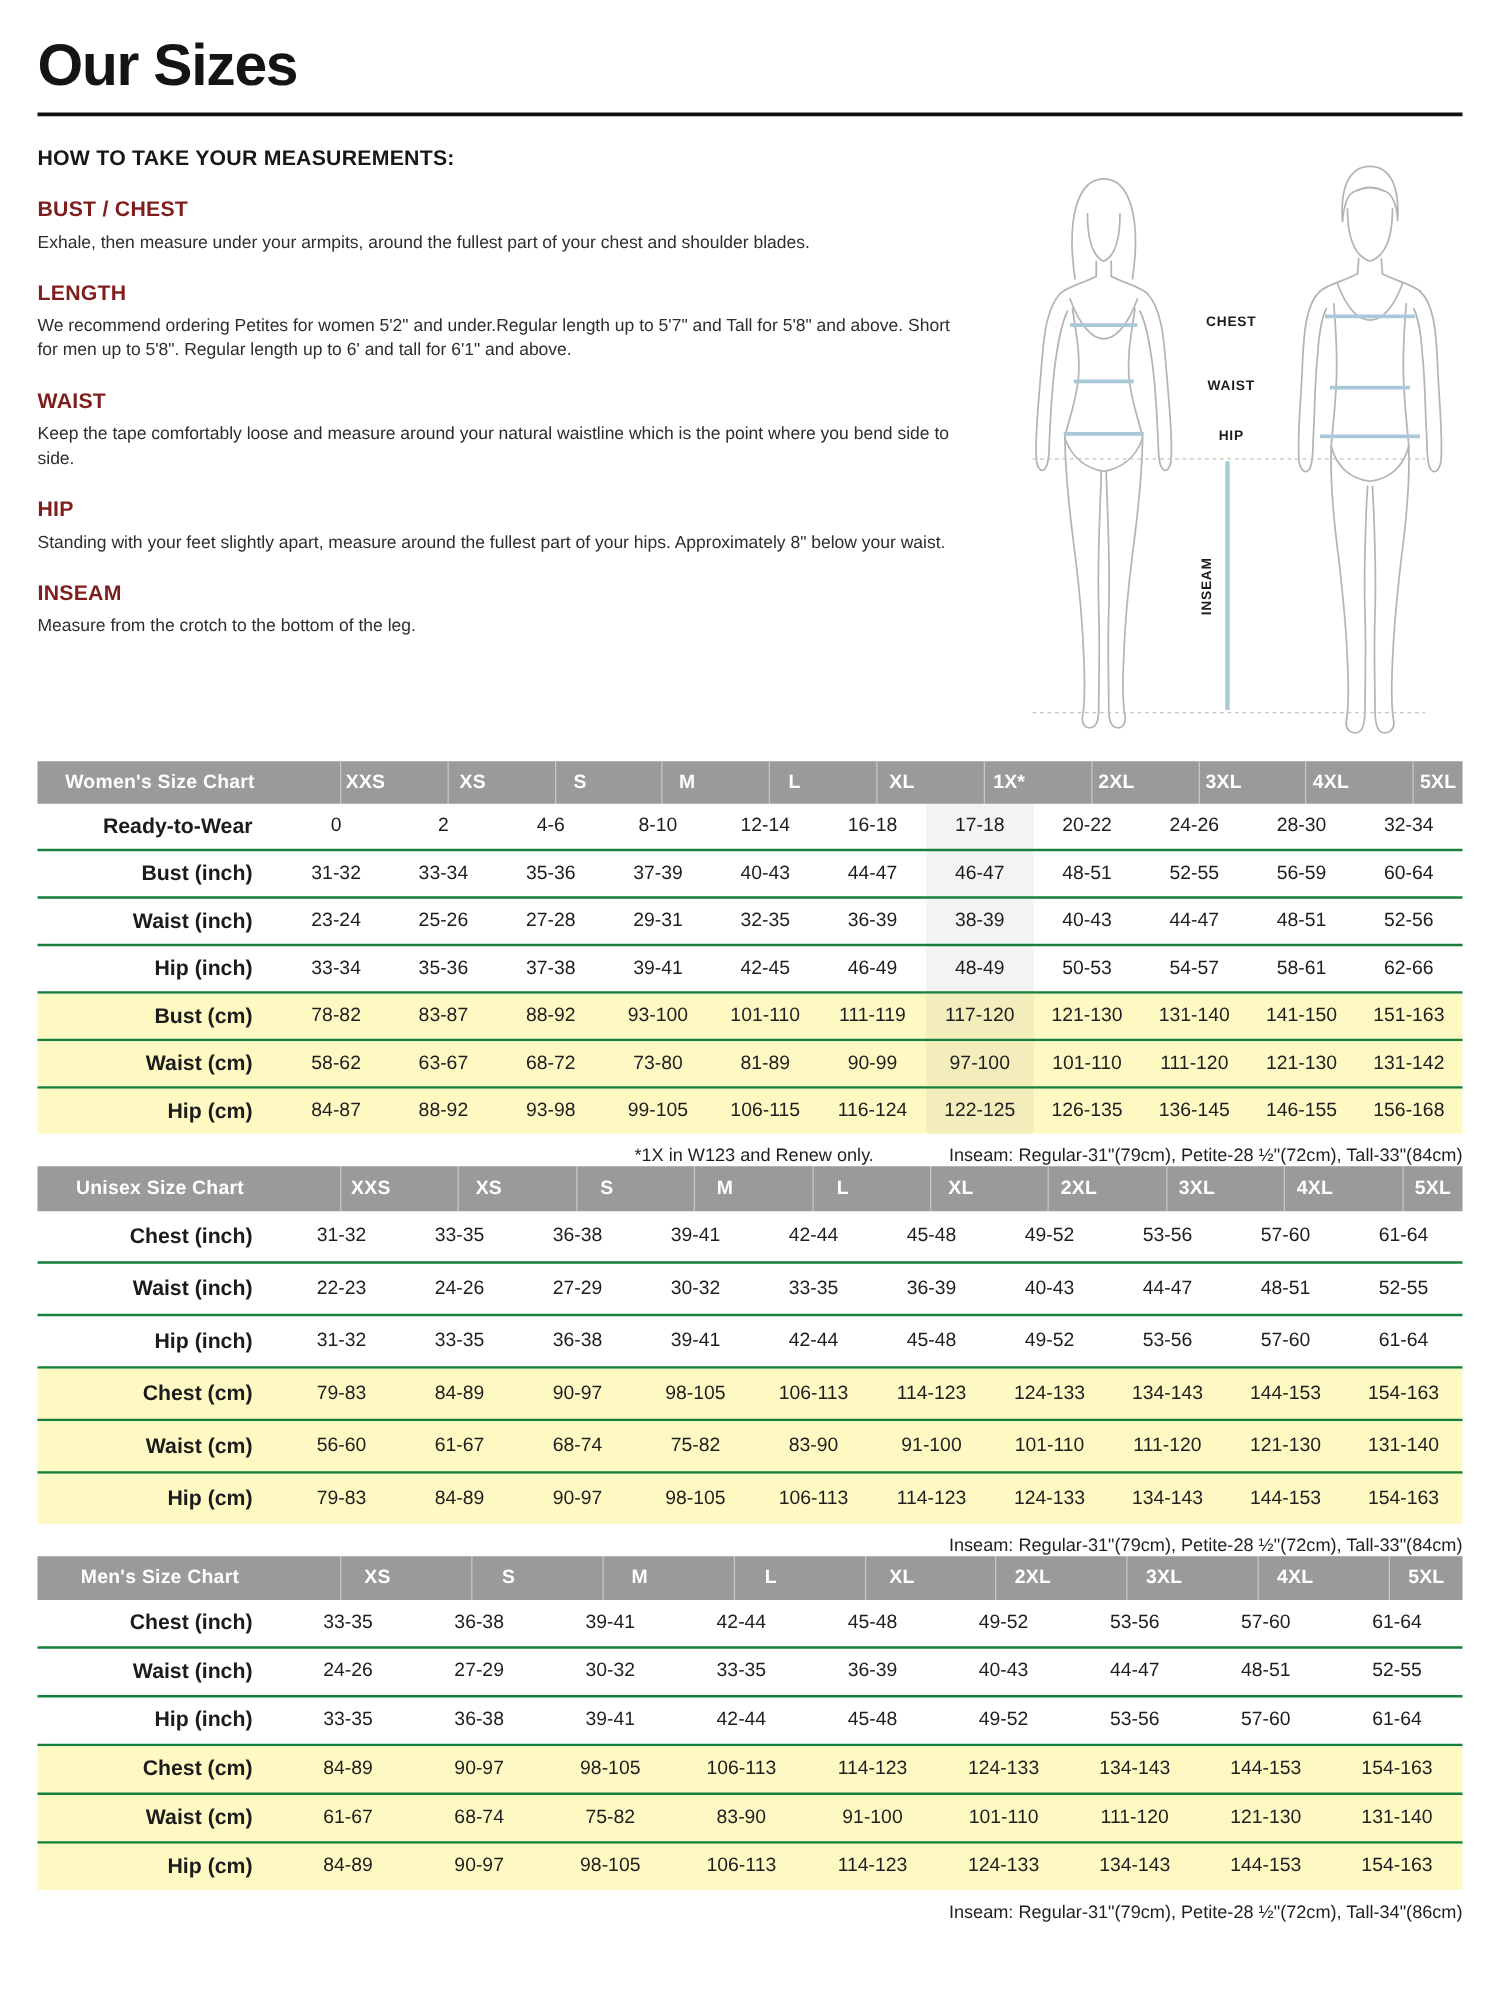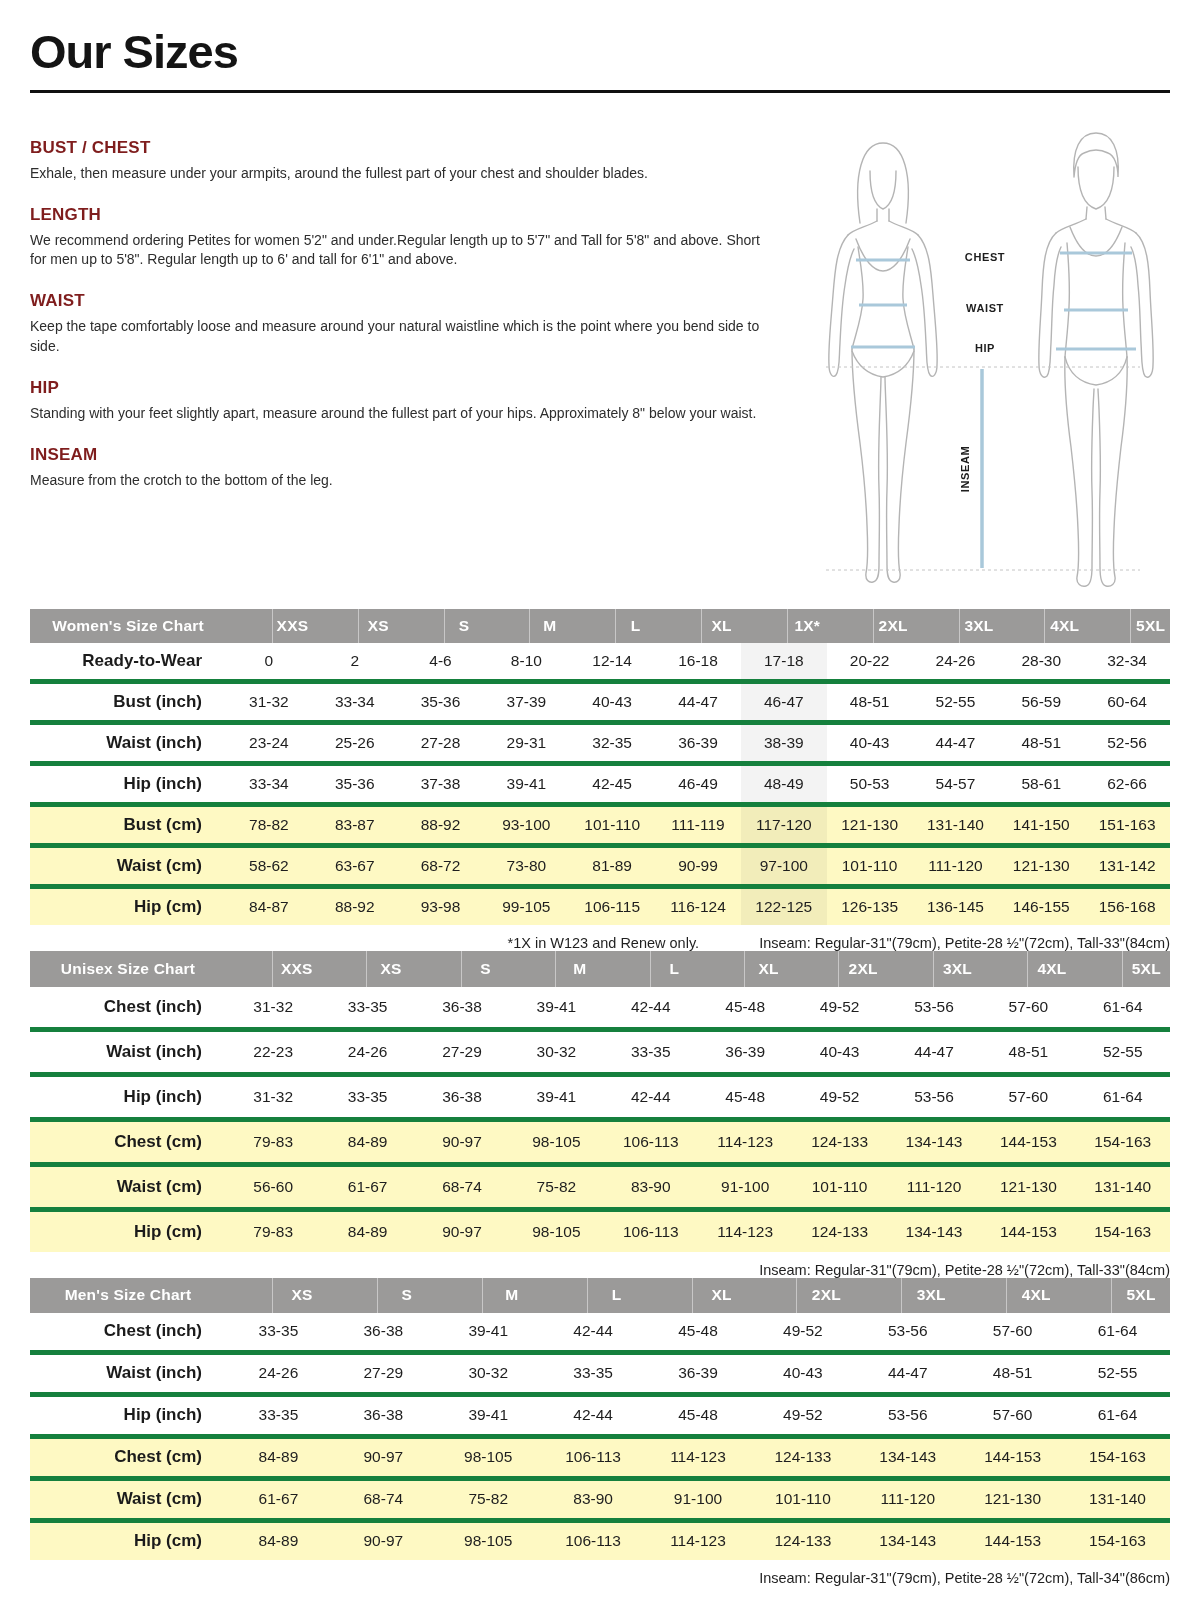--- a/index.html
+++ b/index.html
@@ -21,41 +21,42 @@
 
   .tables{margin-top:14px;}
   .table-block{margin-top:0;}
   .table-block + .table-block{}
 
   .t-row{display:grid;grid-template-columns:var(--tpl);align-items:stretch;}
   .t-head{background:#9b9a99;color:#fff;height:var(--hh);gap:46px;}
   .t-head .t-cell{display:flex;align-items:center;justify-content:center;font-weight:700;font-size:15.5px;letter-spacing:.2px;}
   .t-head .h-col{border-left:1px solid rgba(255,255,255,.45);}
   .t-row.data{height:var(--rh);font-size:15.5px;}
-  .t-row.data:not(.last){border-bottom:5px solid #15803d;}
+  .t-row.data:not(.last){border-bottom:2px solid #15803d;}
   .t-row.data.shaded{background:#fef9c3;}
   .r-label{display:flex;align-items:center;justify-content:flex-end;padding-right:24px;font-weight:700;font-size:17px;color:#1b1b1b;}
   .v-cell{display:flex;align-items:center;justify-content:center;color:#1e1e1e;}
   .v-cell.hl{background:rgba(25,22,15,0.05);}
 
   .footnote{display:flex;justify-content:flex-end;align-items:baseline;gap:60px;font-size:14.5px;color:#1f1f1f;margin-top:10px;}
   .footnote strong{font-weight:400;}
 </style>
 </head>
 <body>
 
 <div class="page">
 
   <header>
     <h1>Our Sizes</h1>
     <div class="rule"></div>
   </header>
 
   <section class="top">
     <div class="text-col">
+      <h2>HOW TO TAKE YOUR MEASUREMENTS:</h2>
       <div>
           <div class="m-section">
             <h3>BUST / CHEST</h3>
             <p>Exhale, then measure under your armpits, around the fullest part of your chest and shoulder blades.</p>
           </div>
           <div class="m-section">
             <h3>LENGTH</h3>
             <p>We recommend ordering Petites for women 5'2" and under.Regular length up to 5'7" and Tall for 5'8" and above. Short for men up to 5'8". Regular length up to 6' and tall for 6'1" and above.</p>
           </div>
           <div class="m-section">

